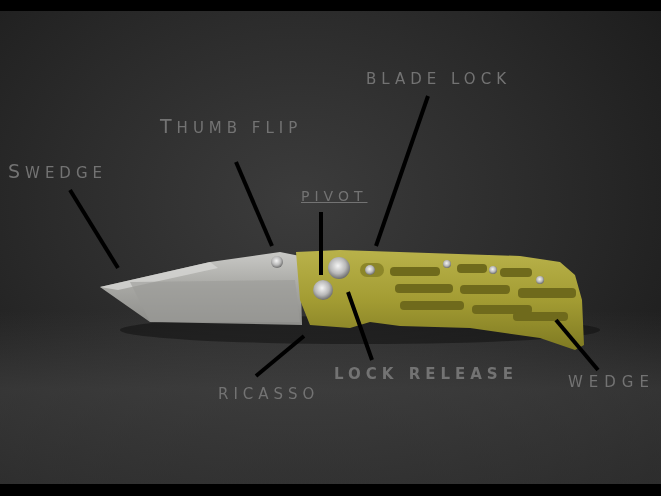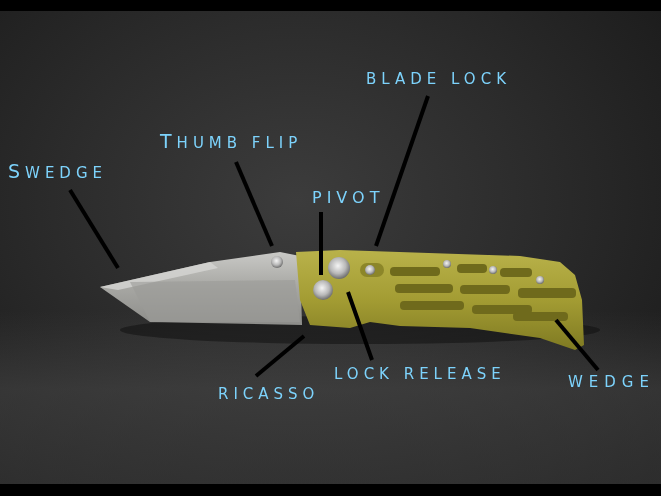--- a/index.html
+++ b/index.html
@@ -2,21 +2,21 @@
 <html><head>
 <meta charset="utf-8">
 <style>
   html,body{margin:0;padding:0;background:#000;}
   body{width:661px;height:496px;overflow:hidden;position:relative;font-family:"DejaVu Sans","Liberation Sans",sans-serif;}
   .frame{position:absolute;left:0;top:11px;width:661px;height:473px;
     background:radial-gradient(ellipse at 45% 40%, #3c3c3c 0%, #2c2c2c 45%, #1f1f1f 80%, #161616 100%);
     overflow:hidden;}
   .floor{position:absolute;left:0;top:300px;width:661px;height:173px;
     background:linear-gradient(180deg, rgba(70,70,70,0) 0%, rgba(80,80,80,0.45) 45%, rgba(60,60,60,0.6) 100%);}
-  .label{position:absolute;color:#7dd3fc;font-size:15px;letter-spacing:5px;white-space:nowrap;}
+  .label{position:absolute;color:#737373;font-size:15px;letter-spacing:5px;white-space:nowrap;}
   .label .big{font-size:19px;}
   svg.art{position:absolute;left:0;top:0;}
 </style>
 </head>
 <body>
 
 <div class="frame">
   <div class="floor"></div>
 
   <svg class="art" width="661" height="473" viewBox="0 11 661 473">
@@ -74,23 +74,23 @@
       <line x1="428" y1="96" x2="376" y2="246"></line>
       <line x1="256" y1="376" x2="304" y2="336"></line>
       <line x1="348" y1="292" x2="372" y2="360"></line>
       <line x1="556" y1="320" x2="598" y2="370"></line>
     </g>
   </svg>
 </div>
 
 <div class="label" style="left:8px;top:160px;text-align:center;"><span class="big">S</span><span>WEDGE</span></div>
 
-<div class="label" style="left:160px;top:130px;"><span class="big">T</span><span>HUMB FLIP</span></div>
+<div class="label" style="left:160px;top:115px;"><span class="big">T</span><span>HUMB FLIP</span></div>
 
-<div class="label" style="left:312px;top:188px;font-size:16px;">PIVOT</div>
+<div class="label" style="left:301px;top:188px;font-size:14px;text-decoration:underline;">PIVOT</div>
 
 <div class="label" style="left:366px;top:70px;">BLADE LOCK</div>
 
 <div class="label" style="left:218px;top:385px;">RICASSO</div>
 
-<div class="label" style="left:334px;top:365px;">LOCK RELEASE</div>
+<div class="label" style="left:334px;top:365px;font-weight:bold;">LOCK RELEASE</div>
 
 <div class="label" style="left:568px;top:373px;letter-spacing:6px;">WEDGE</div>
 
 </body></html>

